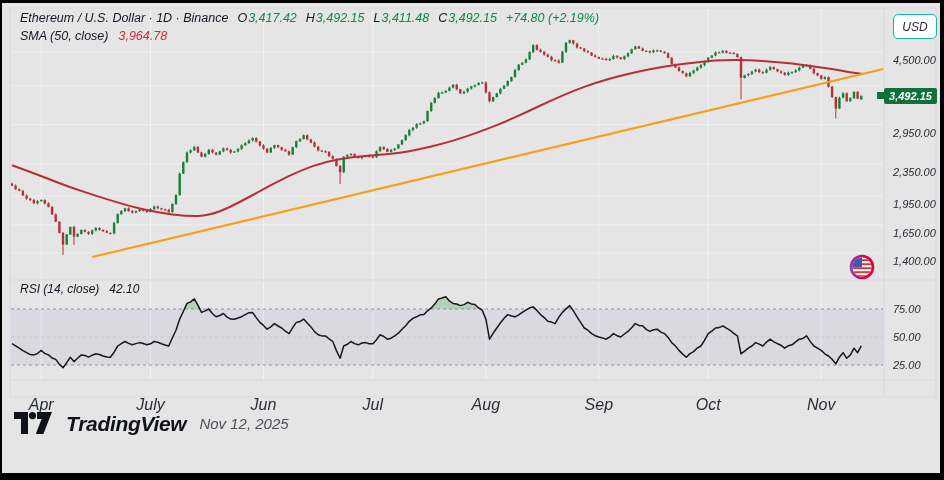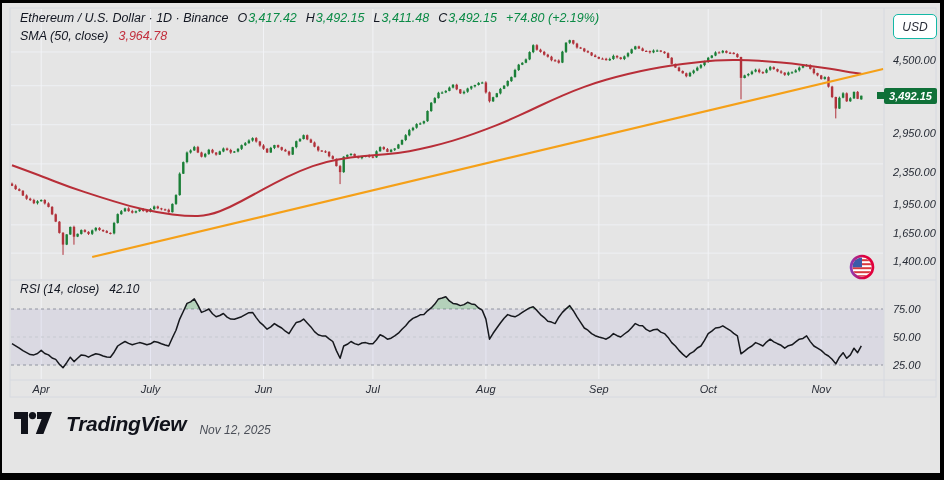--- a/index.html
+++ b/index.html
@@ -12,30 +12,30 @@
   .legend1{left:20px;top:11px;font-size:12.5px;display:flex;gap:9px;align-items:baseline;}
   .legend1 .pair{display:flex;gap:1px;}
   .legend2{left:20px;top:29px;font-size:12.5px;display:flex;gap:10px;}
   .green{color:#0a8a45;text-align:center;}
   .red{color:#c22f3d;}
   .rsi-legend{left:20px;top:282px;font-size:12px;display:flex;gap:10px;}
   .usd-btn{left:893px;top:14px;width:42px;height:23px;border:1px solid #14b8a6;border-radius:5px;
            display:flex;align-items:center;justify-content:center;font-size:12px;color:#2a2e39;
            background:#fff;cursor:pointer;}
   .axis-label{position:absolute;left:893px;font-size:11px;color:#262b35;transform:translateY(-50%);}
-  .month-label{position:absolute;top:0;font-size:11px;color:#2a2e38;transform:translateX(-50%);line-height:16px;}
+  .month-label{position:absolute;top:16px;font-size:16px;color:#2a2e38;transform:translateX(-50%);line-height:16px;}
   #time-scale{position:absolute;left:10px;top:381px;width:926px;height:16px;z-index:2;}
   #price-scale{position:absolute;left:884px;top:8px;width:54px;height:236px;z-index:2;}
   #rsi-scale{position:absolute;left:884px;top:281px;width:54px;height:115px;z-index:2;}
   .price-tag{position:absolute;left:884px;width:53px;height:16px;background:#0f7038;border-radius:2px;
              color:#fff;font-size:11px;font-weight:bold;display:flex;align-items:center;justify-content:center;z-index:3;}
   .price-tick{position:absolute;width:7px;height:7px;background:#0f7038;z-index:3;}
   .footer{left:14px;top:412px;display:flex;align-items:flex-start;gap:13px;z-index:2;}
   .logotype{font-size:21px;font-weight:700;letter-spacing:-0.3px;color:#10121a;line-height:24px;}
-  .date{font-size:12px;color:#4b4f58;margin-top:11px;}
+  .date{font-size:15px;color:#4b4f58;margin-top:3px;}
   .source{left:6px;top:455px;font-size:13.5px;font-weight:700;color:#000;}
 </style>
 </head>
 <body>
 
 <div class="frame">
 
   <svg id="chart-svg" width="944" height="480" viewBox="0 0 944 480">
 <defs>
   <clipPath id="clipP">

